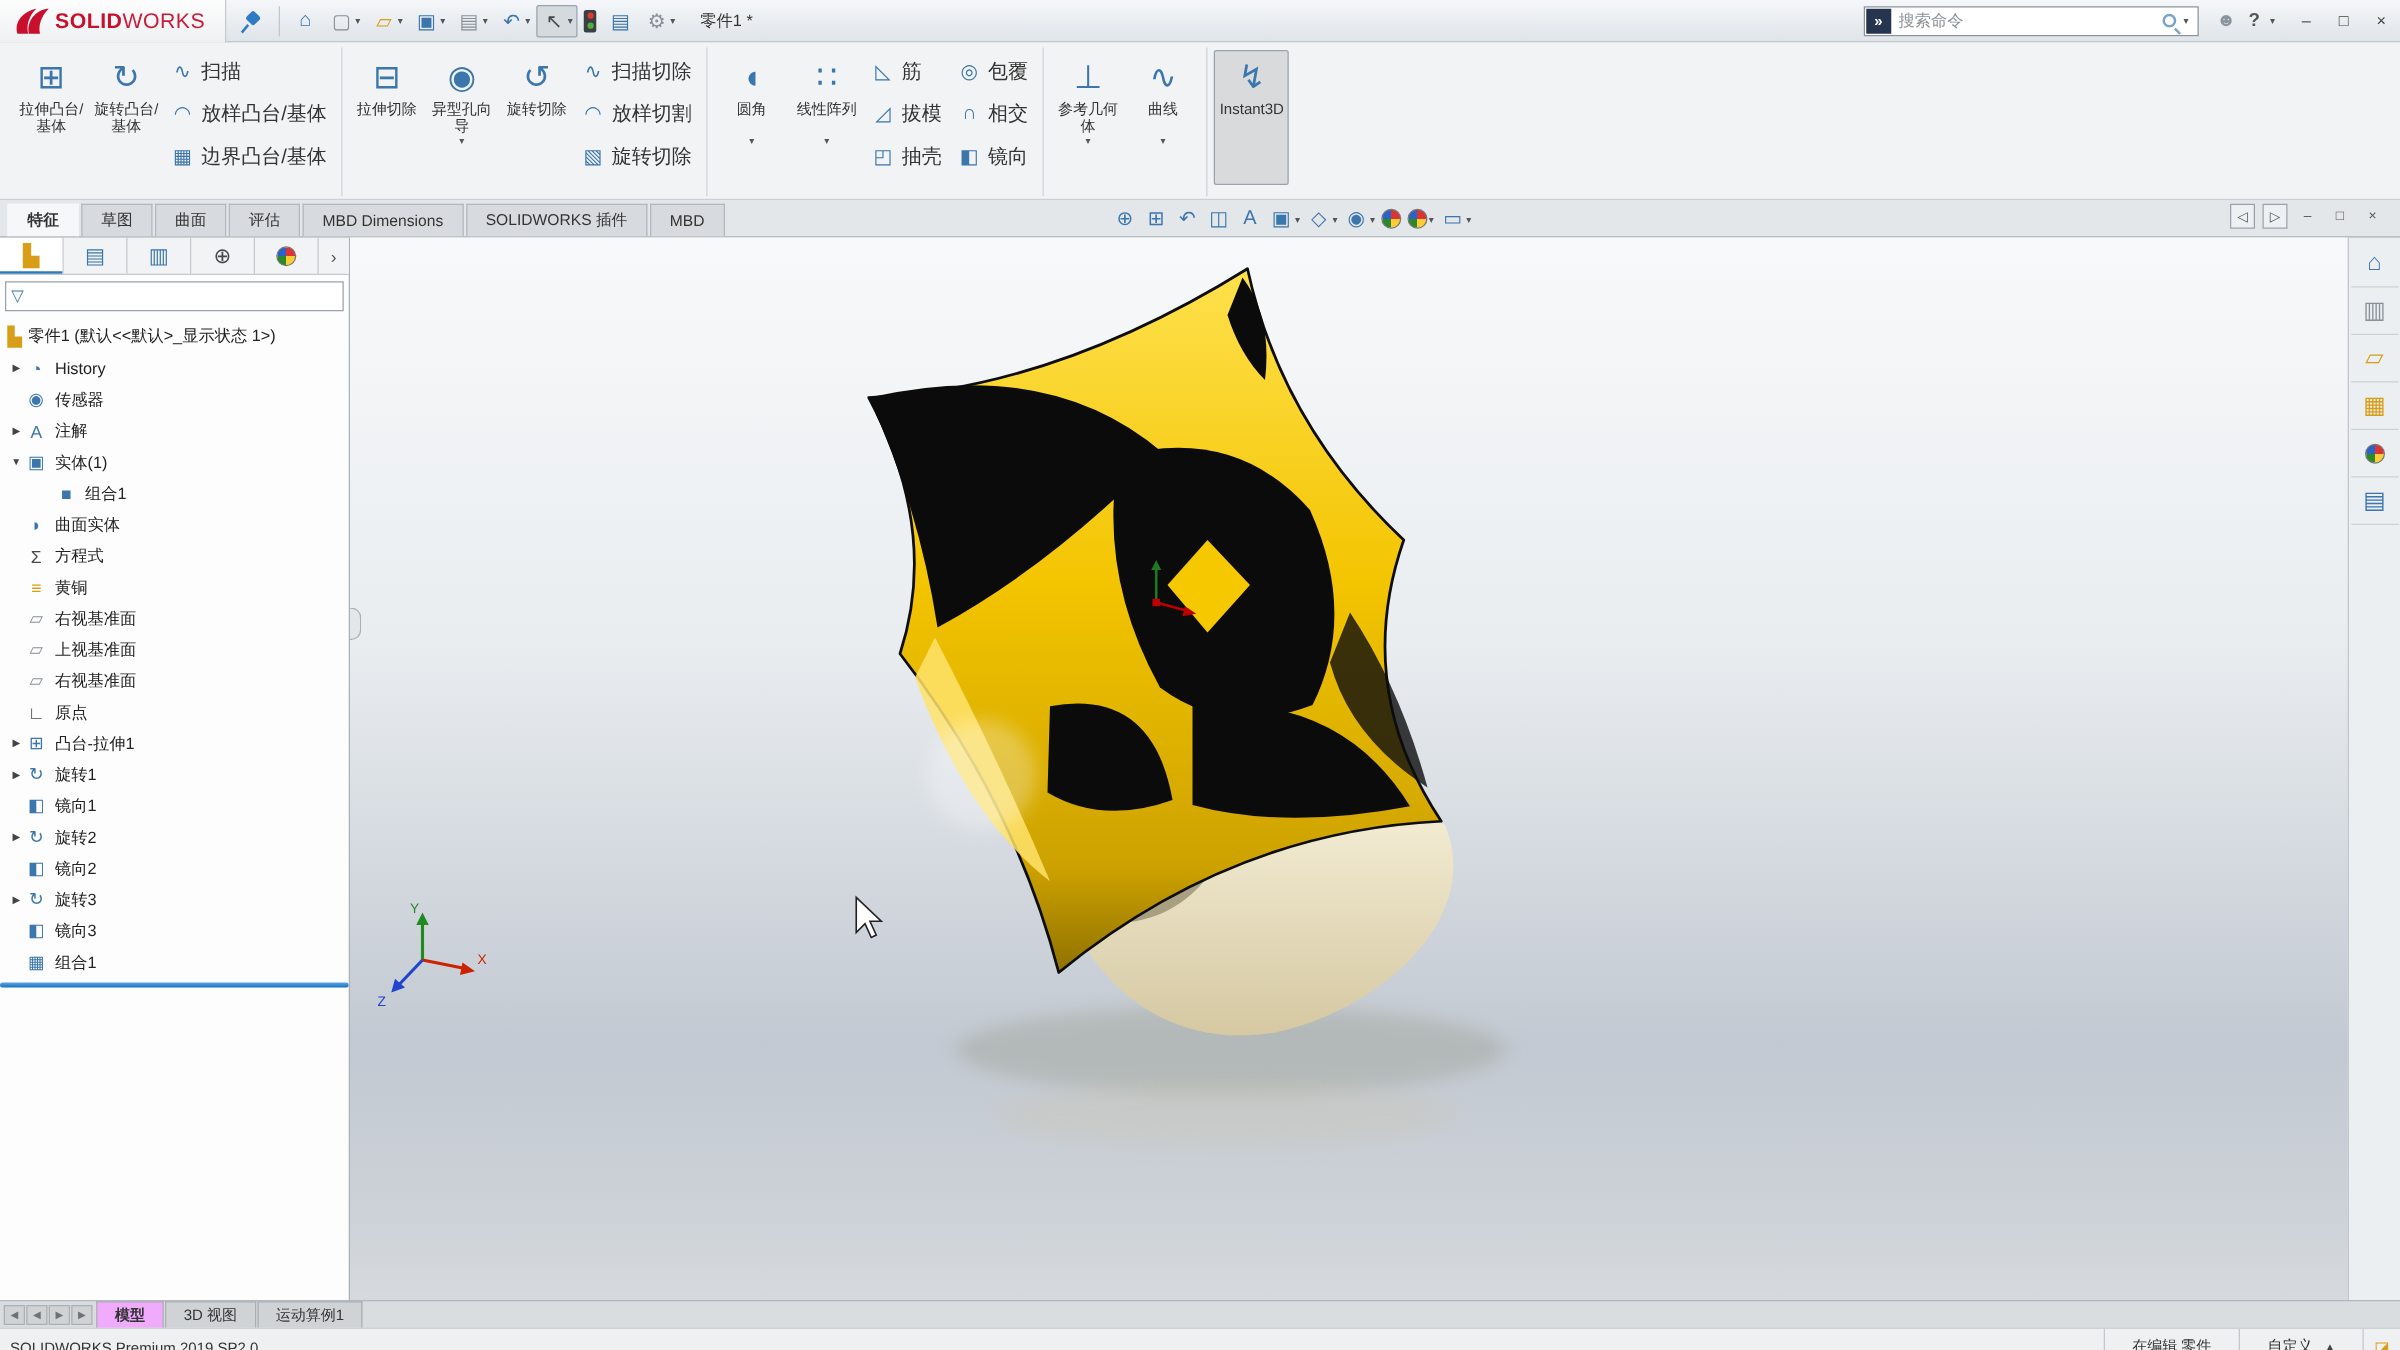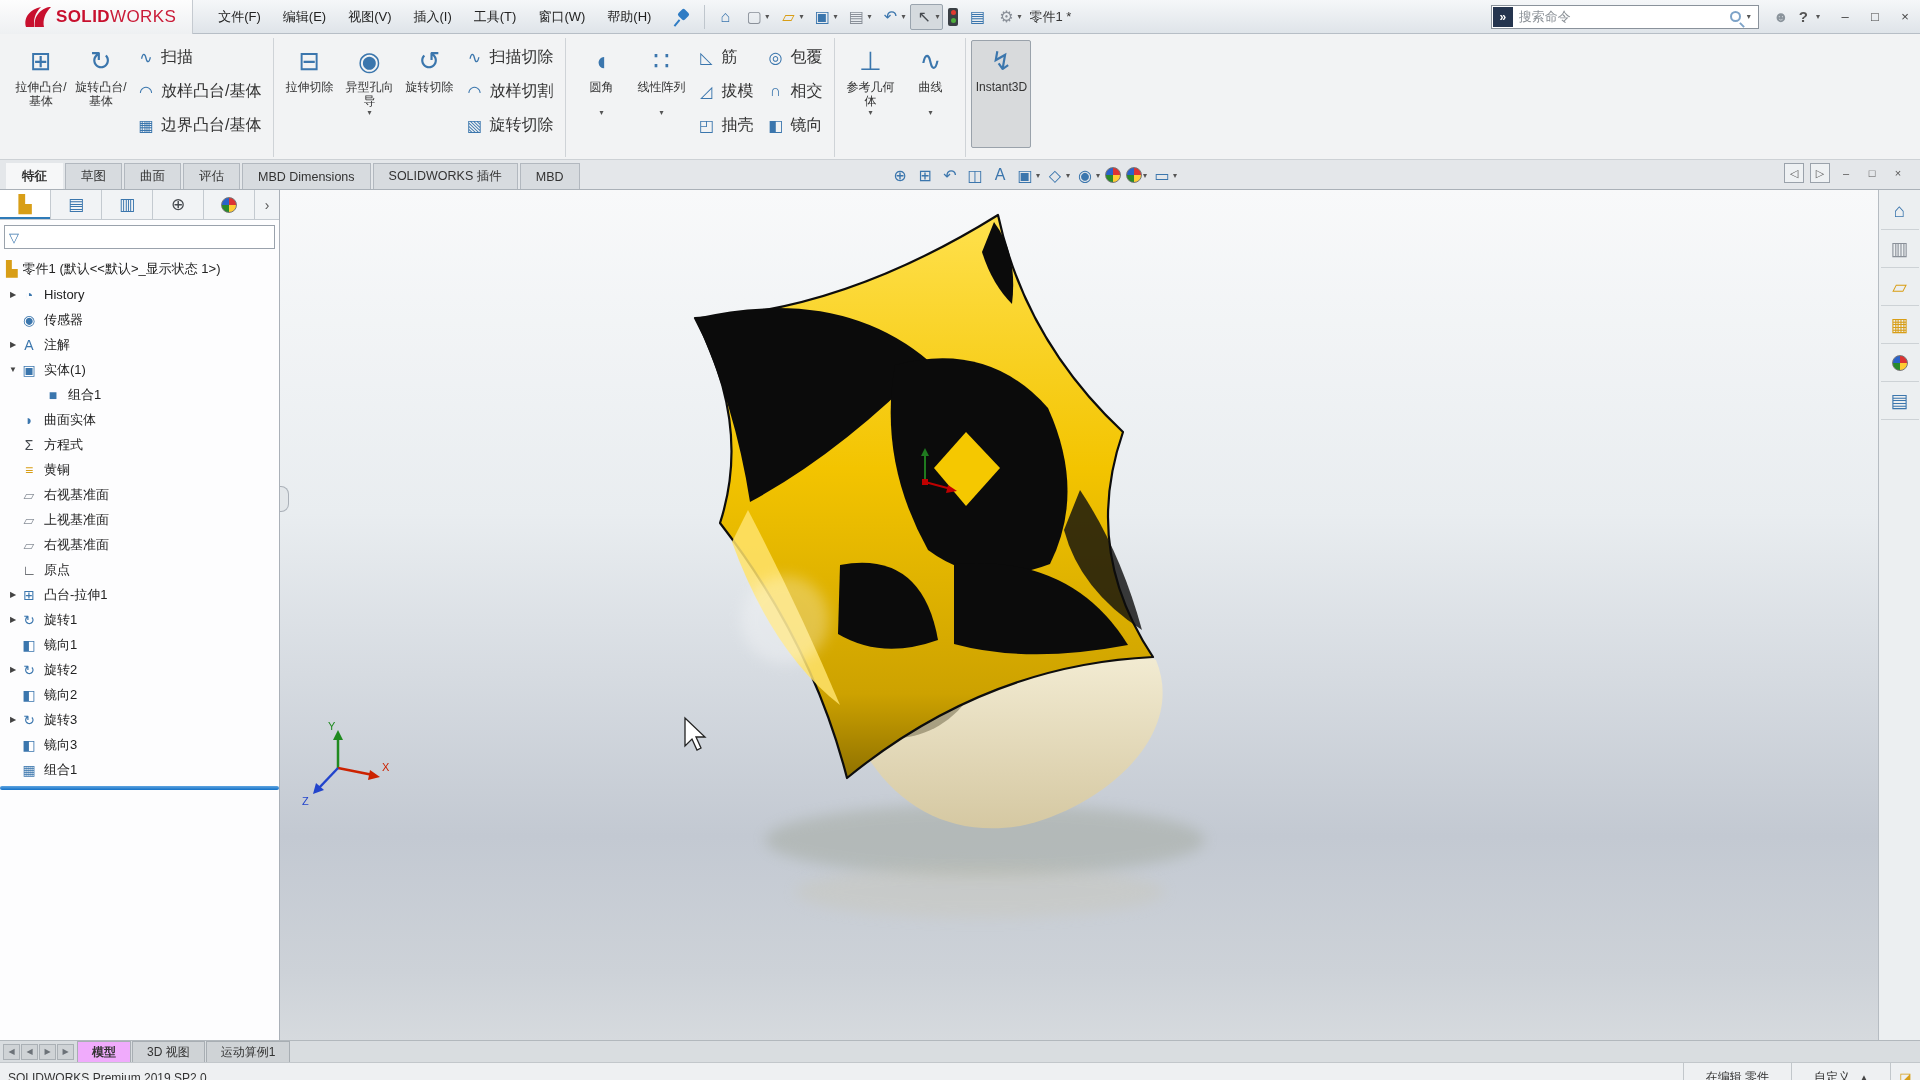--- a/index.html
+++ b/index.html
@@ -4,41 +4,41 @@
 <style>
   * { box-sizing: border-box; margin: 0; padding: 0; }
   html,body { width:1920px; height:1080px; overflow:hidden;
     font-family:"Liberation Sans","DejaVu Sans",sans-serif; font-size:13px; color:#222;
     background:#e8eaec; }
   .gi { display:inline-grid; place-items:center; color:#3b76ad; }
 
   
   .titlebar { height:34px; display:flex; align-items:center;
     background:linear-gradient(#f5f7f9,#dfe4e9); border-bottom:1px solid #b7bec6; }
-  .logo { height:34px; display:flex; align-items:center; gap:4px; padding:0 16px 0 22px;
+  .logo { height:34px; display:flex; align-items:center; gap:4px; padding:0 16px 0 10px;
     background:linear-gradient(#fdfdfd,#eef0f2); border-right:1px solid #c5cad0;justify-content:space-between; }
   .logo-text { font-size:17px; color:#c8102e; letter-spacing:.4px; }
   .logo-solid { font-weight:bold; } .logo-works { font-weight:400; opacity:.95; }
   .menus { display:flex; height:100%; align-items:center; margin-left:14px; }
   .menu-item { padding:0 11px; height:100%; display:flex; align-items:center; cursor:default; }
   .pin { width:20px; height:20px; margin:0 8px; position:relative; }
   .pin::before { content:""; position:absolute; left:9px; top:3px; width:9px; height:9px;
     background:#2f7cc4; border-radius:2px; transform:rotate(45deg); }
   .pin::after { content:""; position:absolute; left:6px; top:12px; width:2px; height:8px;
     background:#2f7cc4; transform:rotate(40deg); }
   .tsep { width:1px; height:24px; background:#bfc6cd; margin:0 6px; }
   .qtools { display:flex; align-items:center; gap:1px; }
   .qt { display:flex; align-items:center; height:26px; padding:0 3px; border:1px solid transparent; border-radius:2px; }
   .qt .gi { width:20px; height:20px; font-size:16px; }
   .qt .caret { font-size:8px; color:#555; margin-left:1px; }
   .qt.pressed { background:#d5dade; border-color:#9aa4ae; }
   .gi.traffic { width:10px; height:18px; background:#3a3f44; border-radius:2px; position:relative; }
   .gi.traffic::before { content:""; position:absolute; left:2.5px; top:2.5px; width:5px; height:5px; border-radius:50%; background:#e03a2f; }
   .gi.traffic::after  { content:""; position:absolute; left:2.5px; bottom:2.5px; width:5px; height:5px; border-radius:50%; background:#4fae3c; }
-  .docname { margin-left:4px; color:#333; white-space:nowrap; }
+  .docname { margin-left:16px; color:#333; white-space:nowrap; }
   .searchwrap { margin-left:auto; display:flex; align-items:center; }
   .searchbox { width:268px; height:24px; background:#fff; border:1px solid #8a929b;
     display:flex; align-items:center; padding:1px; }
   .sw-logo { width:20px; height:20px; background:#25354f; color:#fff; display:grid; place-items:center;
     font-size:12px; font-weight:bold; }
   .searchbox input { flex:1; border:none; outline:none; font-size:13px; padding:0 6px;
     font-family:inherit; color:#444; background:transparent; }
   .searchbox input::placeholder { color:#8a9096; }
   .mag { width:11px; height:11px; border:2px solid #7da3c8; border-radius:50%; position:relative; margin-right:4px; }
   .mag::after { content:""; position:absolute; width:2px; height:6px; background:#7da3c8;
@@ -149,36 +149,20 @@
 <body>
 
 <div class="titlebar">
   <div class="logo">
     <svg width="30" height="24" viewBox="0 0 30 24">
       <path d="M4,22 C1,12 9,4 19,2 C13,8 11,15 12.5,22 Z" fill="#c8102e"></path>
       <path d="M13,22 C11,10 21,2 29,2 C23,8 20.5,15 22,22 Z" fill="#c8102e"></path>
     </svg>
     <span class="logo-text"><span class="logo-solid">SOLID</span><span class="logo-works">WORKS</span></span>
   </div>
-  <nav class="menus">
-
-      <div class="menu-item">文件(F)</div>
-
-      <div class="menu-item">编辑(E)</div>
-
-      <div class="menu-item">视图(V)</div>
-
-      <div class="menu-item">插入(I)</div>
-
-      <div class="menu-item">工具(T)</div>
-
-      <div class="menu-item">窗口(W)</div>
-
-      <div class="menu-item">帮助(H)</div>
-    </nav>
   <span class="pin"></span>
   <span class="tsep"></span>
   <div class="qtools">
 
       <div class="qt">
         <span class="gi c-blue">⌂</span>
 
       </div>
 
       <div class="qt">

